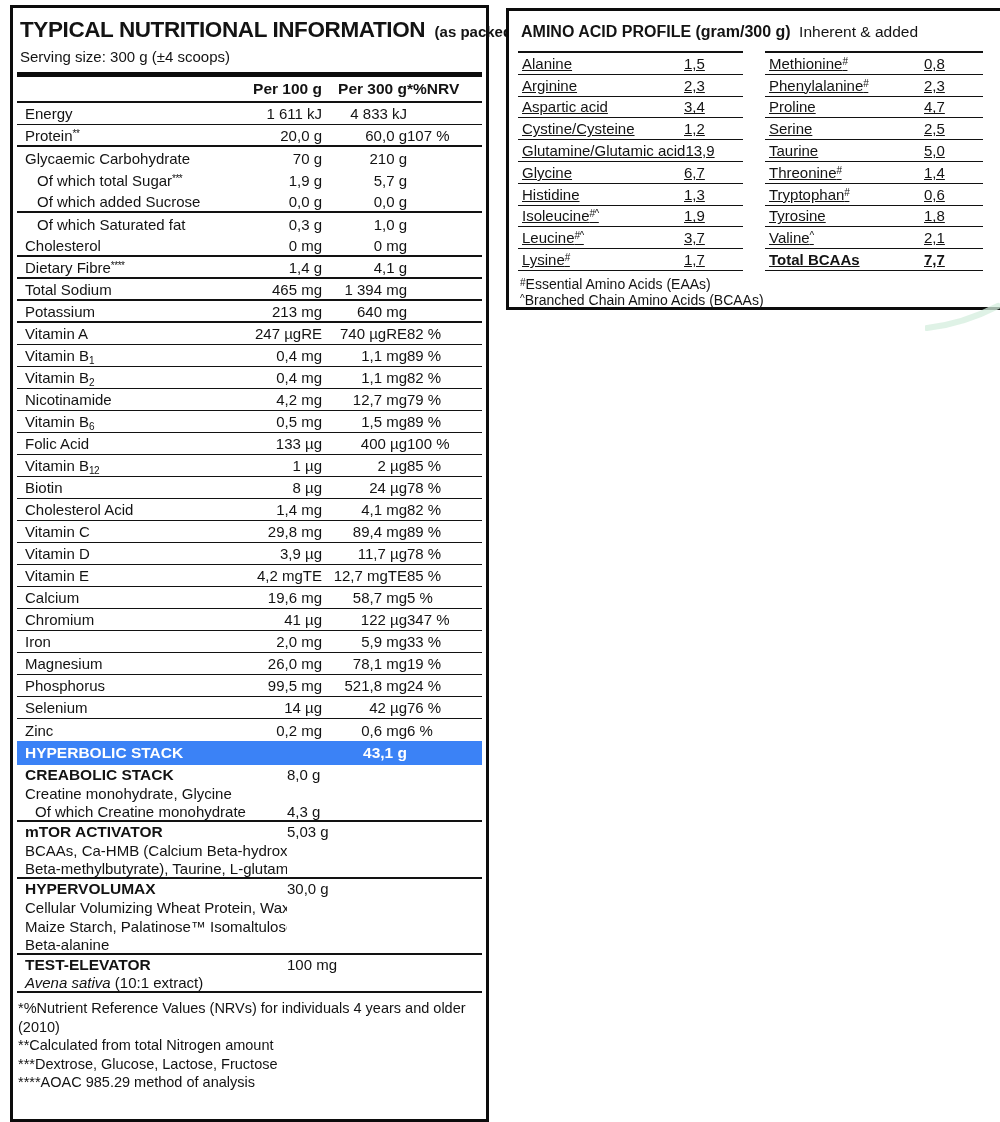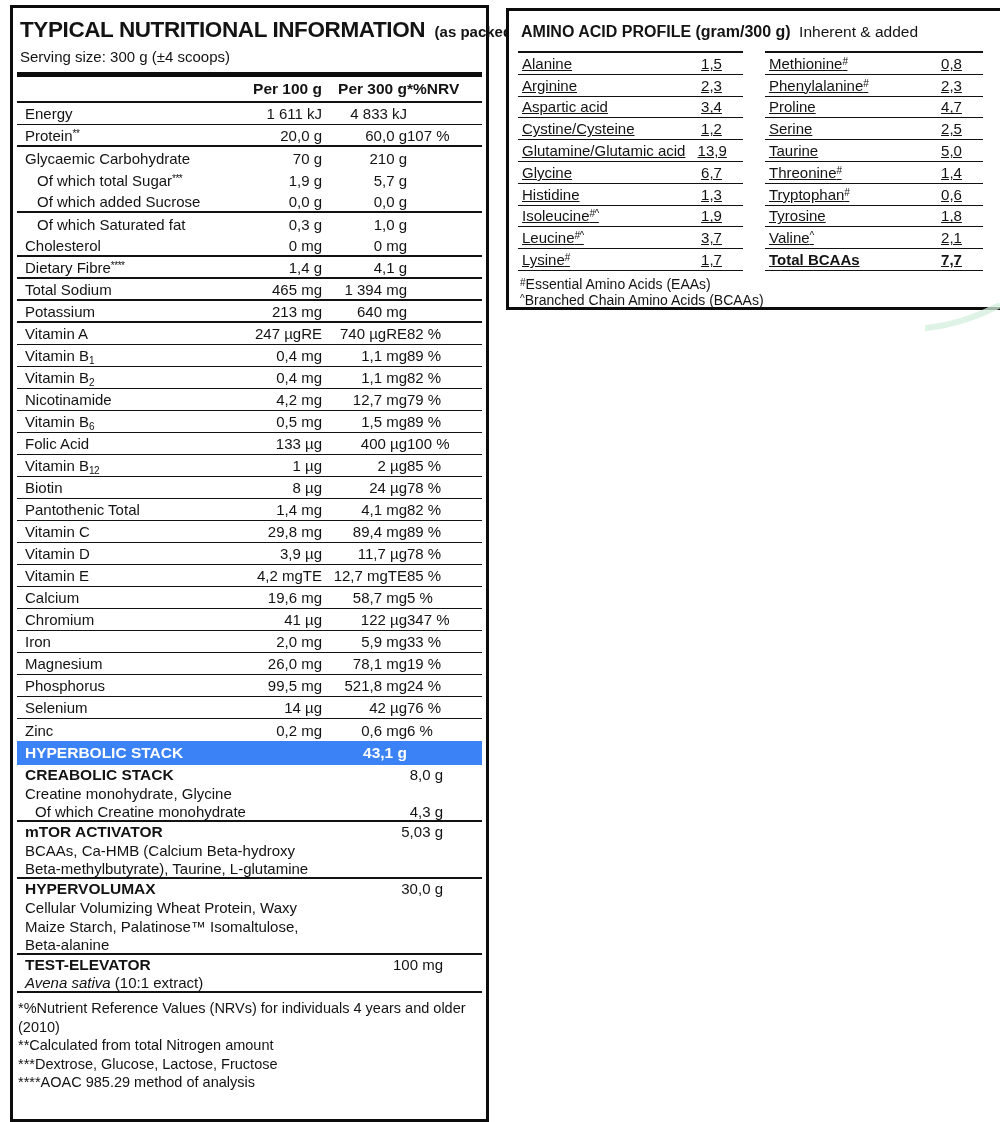--- a/index.html
+++ b/index.html
@@ -34,36 +34,36 @@
   .hyper-bar{display:flex;align-items:center;height:24px;background:#3b82f6;color:#ffffff;
              font-weight:800;font-size:15.5px;}
   .hyper-bar .hname{flex:1;padding-left:8px;}
   .hyper-bar .hval{text-align:right;margin-right:75px;white-space:nowrap;}
   .srow{display:flex;align-items:center;height:19px;box-sizing:border-box;font-size:15px;}
   .srow.bb2{border-bottom:2px solid #121212;}
   .sname{flex:1;padding-left:8px;white-space:nowrap;overflow:hidden;}
   .srow.ind .sname{padding-left:18px;}
   .srow.head .nm{font-weight:800;font-size:15.5px;}
   .sname .it{font-style:italic;}
-  .sval{width:120px;text-align:right;margin-right:39px;white-space:nowrap;}
+  .sval{width:120px;text-align:left;margin-right:75px;white-space:nowrap;}
   .nfoot{margin-top:4px;padding:2px 2px 0 1px;font-size:14.5px;line-height:18.6px;}
   .nfoot .fline{max-width:458px;}
 
   
   .ap-title{padding:10px 6px 0 12px;line-height:22px;white-space:nowrap;}
   .ap-title .big{font-size:16px;font-weight:800;}
   .ap-title .small{font-size:15.5px;margin-left:4px;}
   .ap-cols{display:flex;margin:8px 7px 0 9px;gap:22px;text-decoration:underline;}
   .atable{border-top:2px solid #121212;}
   .atable.acol-left{width:225px;}
   .atable.acol-right{width:218px;}
   .arow{display:flex;align-items:center;height:21.8px;box-sizing:border-box;
         border-bottom:1.5px solid #121212;font-size:15px;}
   .arow .aname{flex:1;padding-left:4px;white-space:nowrap;}
-  .arow .aval{width:55px;text-align:center;padding-right:4px;white-space:nowrap;}
+  .arow .aval{width:55px;text-align:left;padding-right:4px;white-space:nowrap;}
   .arow.bold{font-weight:800;}
   .ap-foot{margin:6px 0 0 11px;font-size:14px;line-height:15.5px;}
   .afsup{font-size:10px;position:relative;top:-3px;}
 
   .swoosh{position:absolute;left:925px;top:301px;}
 </style>
 </head>
 <body>
 
 <div class="panel" id="nutrition-panel">
@@ -205,21 +205,21 @@
         </div>
 
         <div class="nrow bb">
           <span class="cname"><span>Biotin</span><span class="vsub"></span><span class="vsup"></span></span>
           <span class="c100">8 µg</span>
           <span class="c300">24 µg</span>
           <span class="cnrv">78 %</span>
         </div>
 
         <div class="nrow bb">
-          <span class="cname"><span>Pantothenic Total</span><span class="vsub"></span><span class="vsup"></span></span>
+          <span class="cname"><span>Cholesterol Acid</span><span class="vsub"></span><span class="vsup"></span></span>
           <span class="c100">1,4 mg</span>
           <span class="c300">4,1 mg</span>
           <span class="cnrv">82 %</span>
         </div>
 
         <div class="nrow bb">
           <span class="cname"><span>Vitamin C</span><span class="vsub"></span><span class="vsup"></span></span>
           <span class="c100">29,8 mg</span>
           <span class="c300">89,4 mg</span>
           <span class="cnrv">89 %</span>

